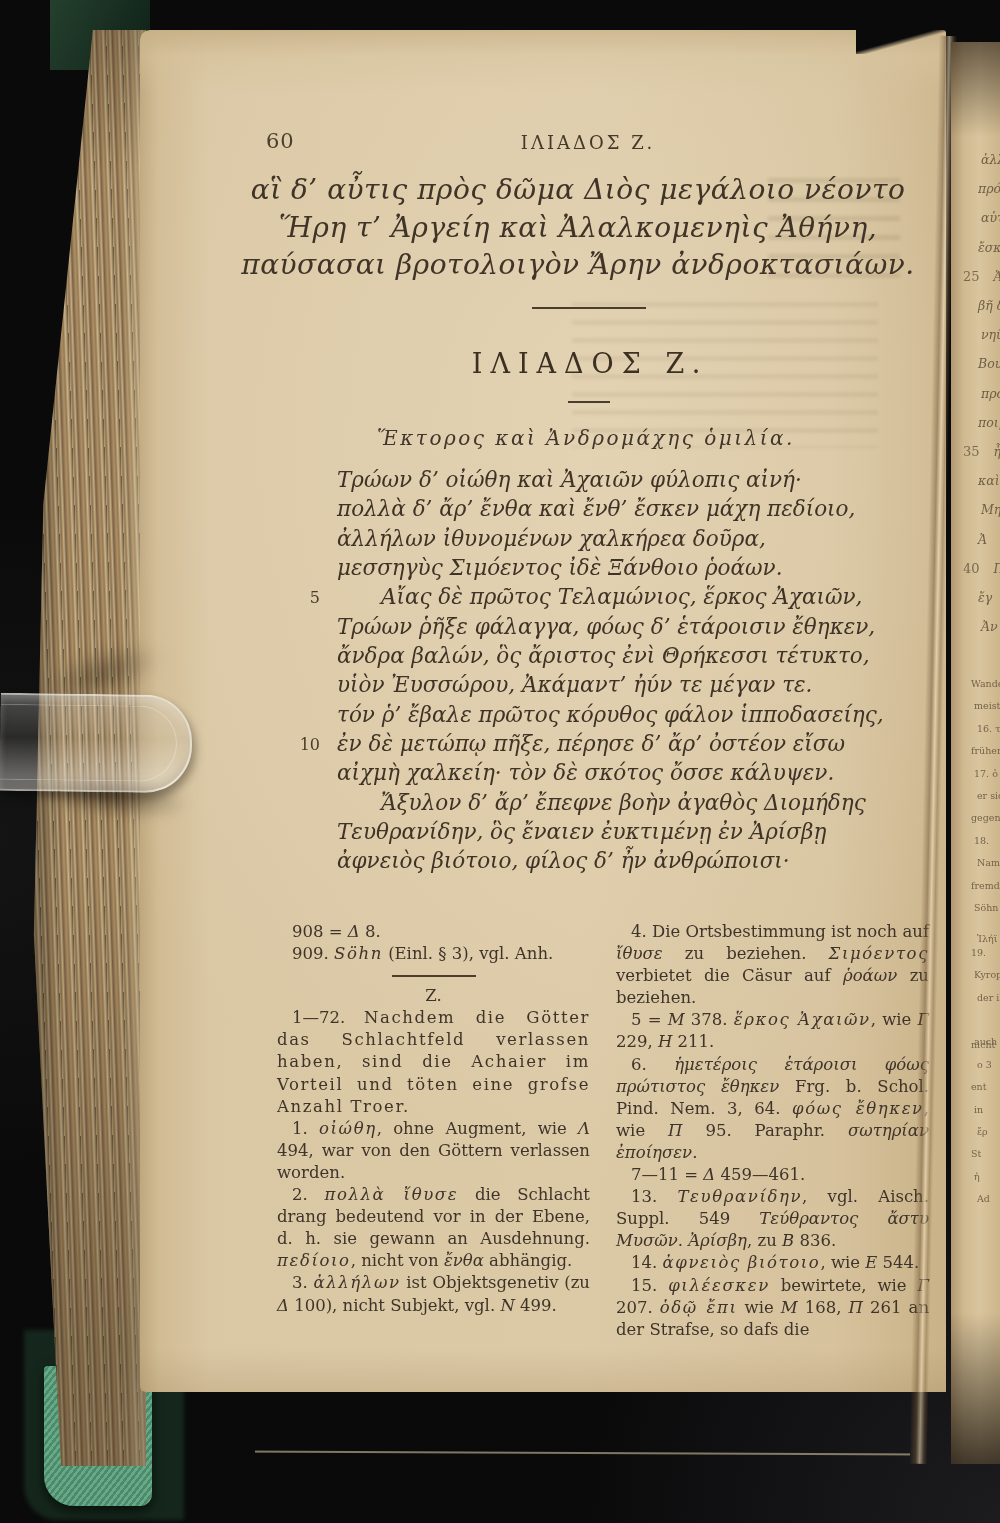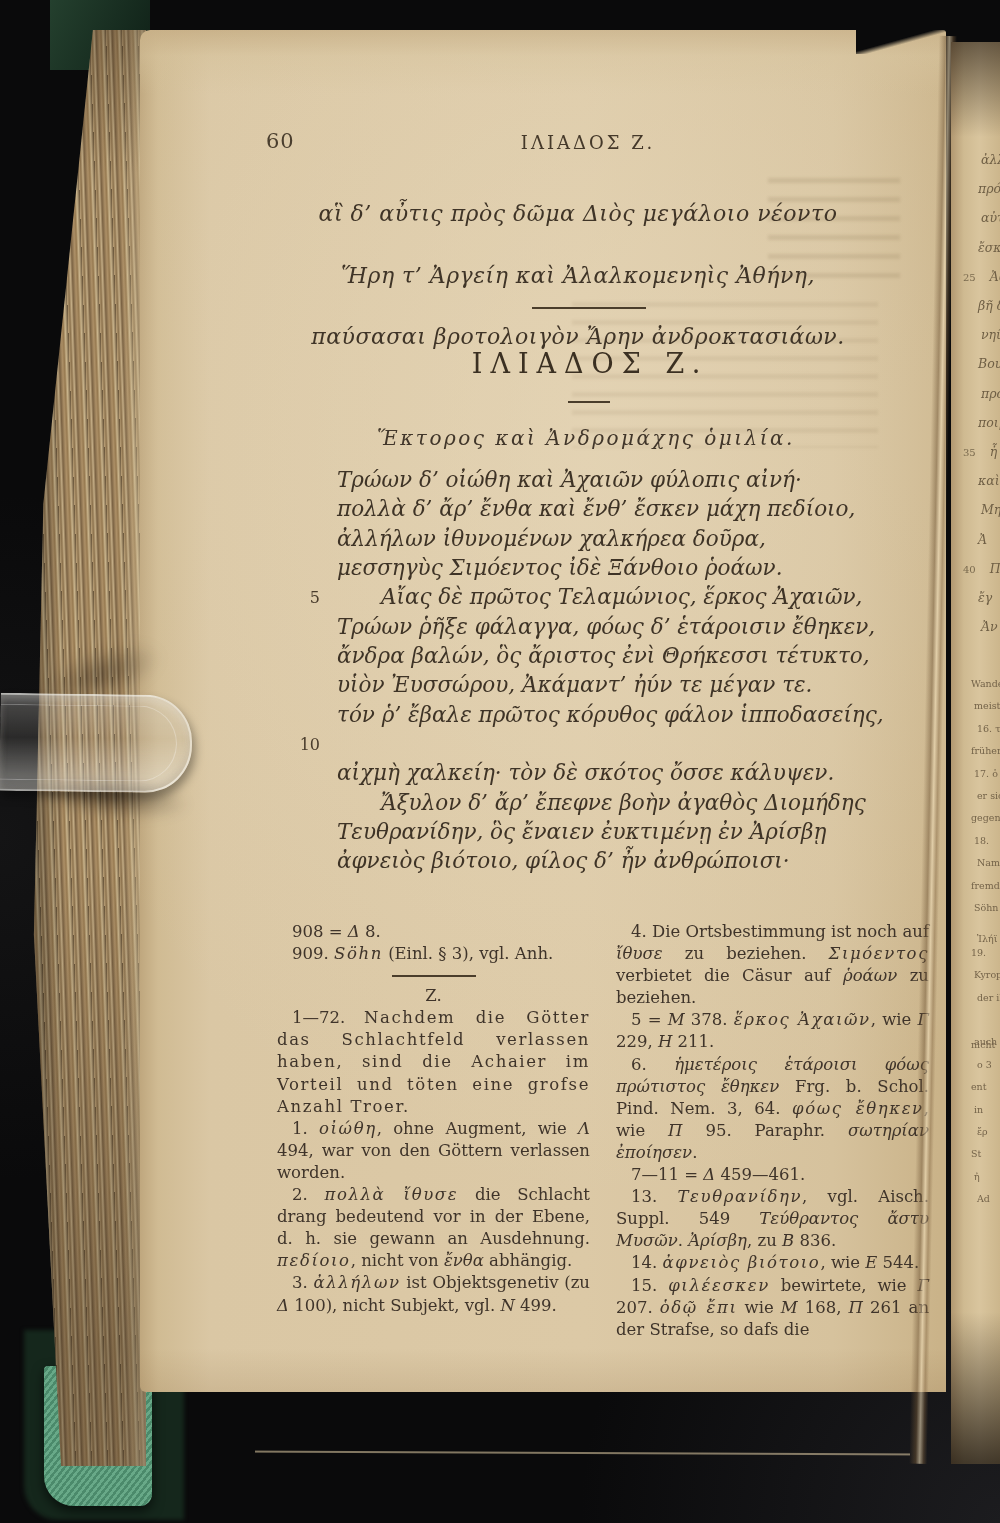--- a/index.html
+++ b/index.html
@@ -41,22 +41,22 @@
   .g1{left:628px;top:148px;width:132px;height:112px;
       background:repeating-linear-gradient(to bottom,rgba(122,100,68,.5) 0 5px,rgba(0,0,0,0) 5px 19px);}
   .g2{left:432px;top:272px;width:306px;height:146px;opacity:.2;
       background:repeating-linear-gradient(to bottom,rgba(122,100,68,.5) 0 5px,rgba(0,0,0,0) 5px 18px);}
 
   .pagenum{position:absolute;left:126px;top:99px;font-size:21px;letter-spacing:1px;color:#4a3e2e;}
   .runhead{position:absolute;left:448px;top:102px;transform:translateX(-50%);
       font-size:18px;letter-spacing:3px;color:#45392a;white-space:nowrap;}
 
   .prev{position:absolute;left:35px;top:141px;width:806px;}
-  .pline{text-align:center;font-style:italic;font-size:22px;line-height:37.5px;
-      letter-spacing:.5px;white-space:nowrap;color:#3f3427;margin-top:24px;}
+  .pline{text-align:center;font-style:italic;font-size:28px;line-height:37.5px;
+      letter-spacing:.5px;white-space:nowrap;color:#3f3427;}
 
   .rule-long{position:absolute;left:392px;top:277px;width:114px;height:2px;background:#4a3d2b;}
   .title{position:absolute;left:450px;top:318px;transform:translateX(-50%);margin:0;
       font-size:27px;font-weight:normal;letter-spacing:8px;color:#3b3022;white-space:nowrap;}
   .rule-short{position:absolute;left:428px;top:371px;width:42px;height:2px;background:#4a3d2b;}
   .subtitle{position:absolute;left:446px;top:396px;transform:translateX(-50%);
       font-style:italic;font-size:20px;letter-spacing:2.5px;white-space:nowrap;color:#41362a;}
 
   .verses{position:absolute;left:197px;top:437px;width:600px;}
   .vline{position:relative;height:29.35px;font-style:italic;font-size:21.5px;
@@ -85,21 +85,21 @@
       transform:rotate(1.2deg);transform-origin:50% 0;
       background:linear-gradient(to right,rgba(120,92,58,0) 0%,rgba(112,86,54,.5) 36%,rgba(236,218,182,.6) 58%,rgba(126,97,62,.42) 80%,rgba(0,0,0,0) 100%);}
   .sliver{position:absolute;left:951px;top:42px;width:49px;height:1422px;overflow:hidden;
       background:
         linear-gradient(to bottom,rgba(32,22,13,.6),rgba(0,0,0,0) 95px),
         linear-gradient(to bottom,rgba(0,0,0,0) 1270px,rgba(20,14,8,.75) 1420px),
         linear-gradient(to right,#b29871 0,#cfba91 26%,#d9c59e 58%,#ccb68c 100%);}
   .frag{position:absolute;color:#6f5f45;filter:blur(.4px);white-space:nowrap;}
   .frag.gk{font-style:italic;font-size:12.5px;}
   .frag.nt{font-size:9.5px;color:#746349;}
-  .fnum{font-size:10px;font-style:normal;margin-right:14px;color:#7a6a4e;}
+  .fnum{font-size:13px;font-style:normal;margin-right:14px;color:#7a6a4e;}
 
   .tr-wedge{position:absolute;left:856px;top:28px;width:94px;height:26px;
       background:linear-gradient(to bottom right,#0a0a0b 45%,rgba(10,10,11,0) 56%);}
 
   
   .clip-shadow{position:absolute;left:34px;top:776px;width:156px;height:42px;
       background:radial-gradient(closest-side,rgba(25,17,10,.5),rgba(0,0,0,0));
       filter:blur(6px);transform:rotate(6deg);}
   .clip-shadow2{position:absolute;left:38px;top:650px;width:126px;height:48px;
       background:radial-gradient(closest-side,rgba(25,17,10,.38),rgba(0,0,0,0));
@@ -144,21 +144,21 @@
     <div class="verses" id="verses">
         <div class="vline"><span class="vtext">Τρώων δ’ οἰώθη καὶ Ἀχαιῶν φύλοπις αἰνή·</span></div>
         <div class="vline"><span class="vtext">πολλὰ δ’ ἄρ’ ἔνθα καὶ ἔνθ’ ἔσκεν μάχη πεδίοιο,</span></div>
         <div class="vline"><span class="vtext">ἀλλήλων ἰθυνομένων χαλκήρεα δοῦρα,</span></div>
         <div class="vline"><span class="vtext">μεσσηγὺς Σιμόεντος ἰδὲ Ξάνθοιο ῥοάων.</span></div>
         <div class="vline ind"><span class="vnum">5</span><span class="vtext">Αἴας δὲ πρῶτος Τελαμώνιος, ἕρκος Ἀχαιῶν,</span></div>
         <div class="vline"><span class="vtext">Τρώων ῥῆξε φάλαγγα, φόως δ’ ἑτάροισιν ἔθηκεν,</span></div>
         <div class="vline"><span class="vtext">ἄνδρα βαλών, ὃς ἄριστος ἐνὶ Θρήκεσσι τέτυκτο,</span></div>
         <div class="vline"><span class="vtext">υἱὸν Ἐυσσώρου, Ἀκάμαντ’ ἠύν τε μέγαν τε.</span></div>
         <div class="vline"><span class="vtext">τόν ῥ’ ἔβαλε πρῶτος κόρυθος φάλον ἱπποδασείης,</span></div>
-        <div class="vline"><span class="vnum">10</span></div>
+        <div class="vline"><span class="vnum">10</span><span class="vtext">ἐν δὲ μετώπῳ πῆξε, πέρησε δ’ ἄρ’ ὀστέον εἴσω</span></div>
         <div class="vline"><span class="vtext">αἰχμὴ χαλκείη· τὸν δὲ σκότος ὄσσε κάλυψεν.</span></div>
         <div class="vline ind"><span class="vtext">Ἄξυλον δ’ ἄρ’ ἔπεφνε βοὴν ἀγαθὸς Διομήδης</span></div>
         <div class="vline"><span class="vtext">Τευθρανίδην, ὃς ἔναιεν ἐυκτιμένῃ ἐν Ἀρίσβῃ</span></div>
         <div class="vline"><span class="vtext">ἀφνειὸς βιότοιο, φίλος δ’ ἦν ἀνθρώποισι·</span></div>
       </div>
 
     <div class="ccol cleft" id="colLeft">
         <p class="cpara"><span class="s-p">908 = </span><span class="s-g">Δ</span><span class="s-p"> 8.</span></p>
         <p class="cpara"><span class="s-p">909. </span><span class="s-gs">Söhn</span><span class="s-p"> (Einl. § 3), vgl. Anh.</span></p>
         <div class="crule"></div>

